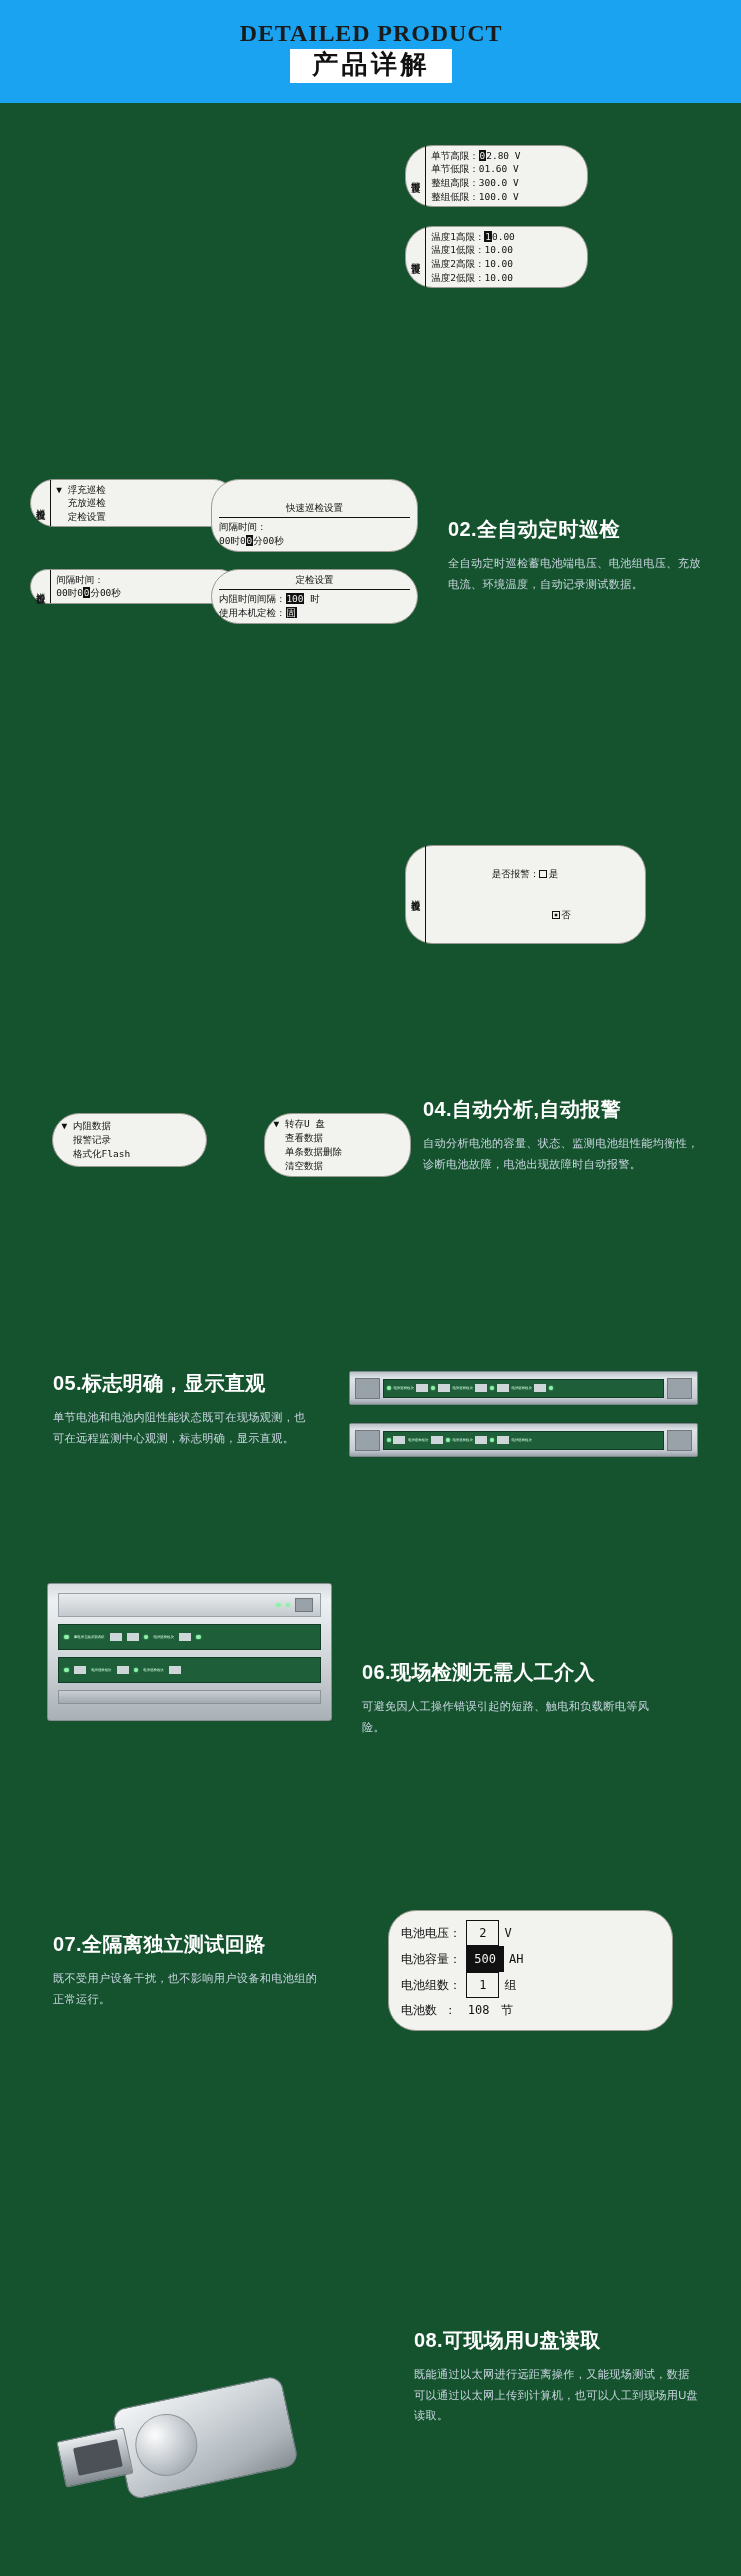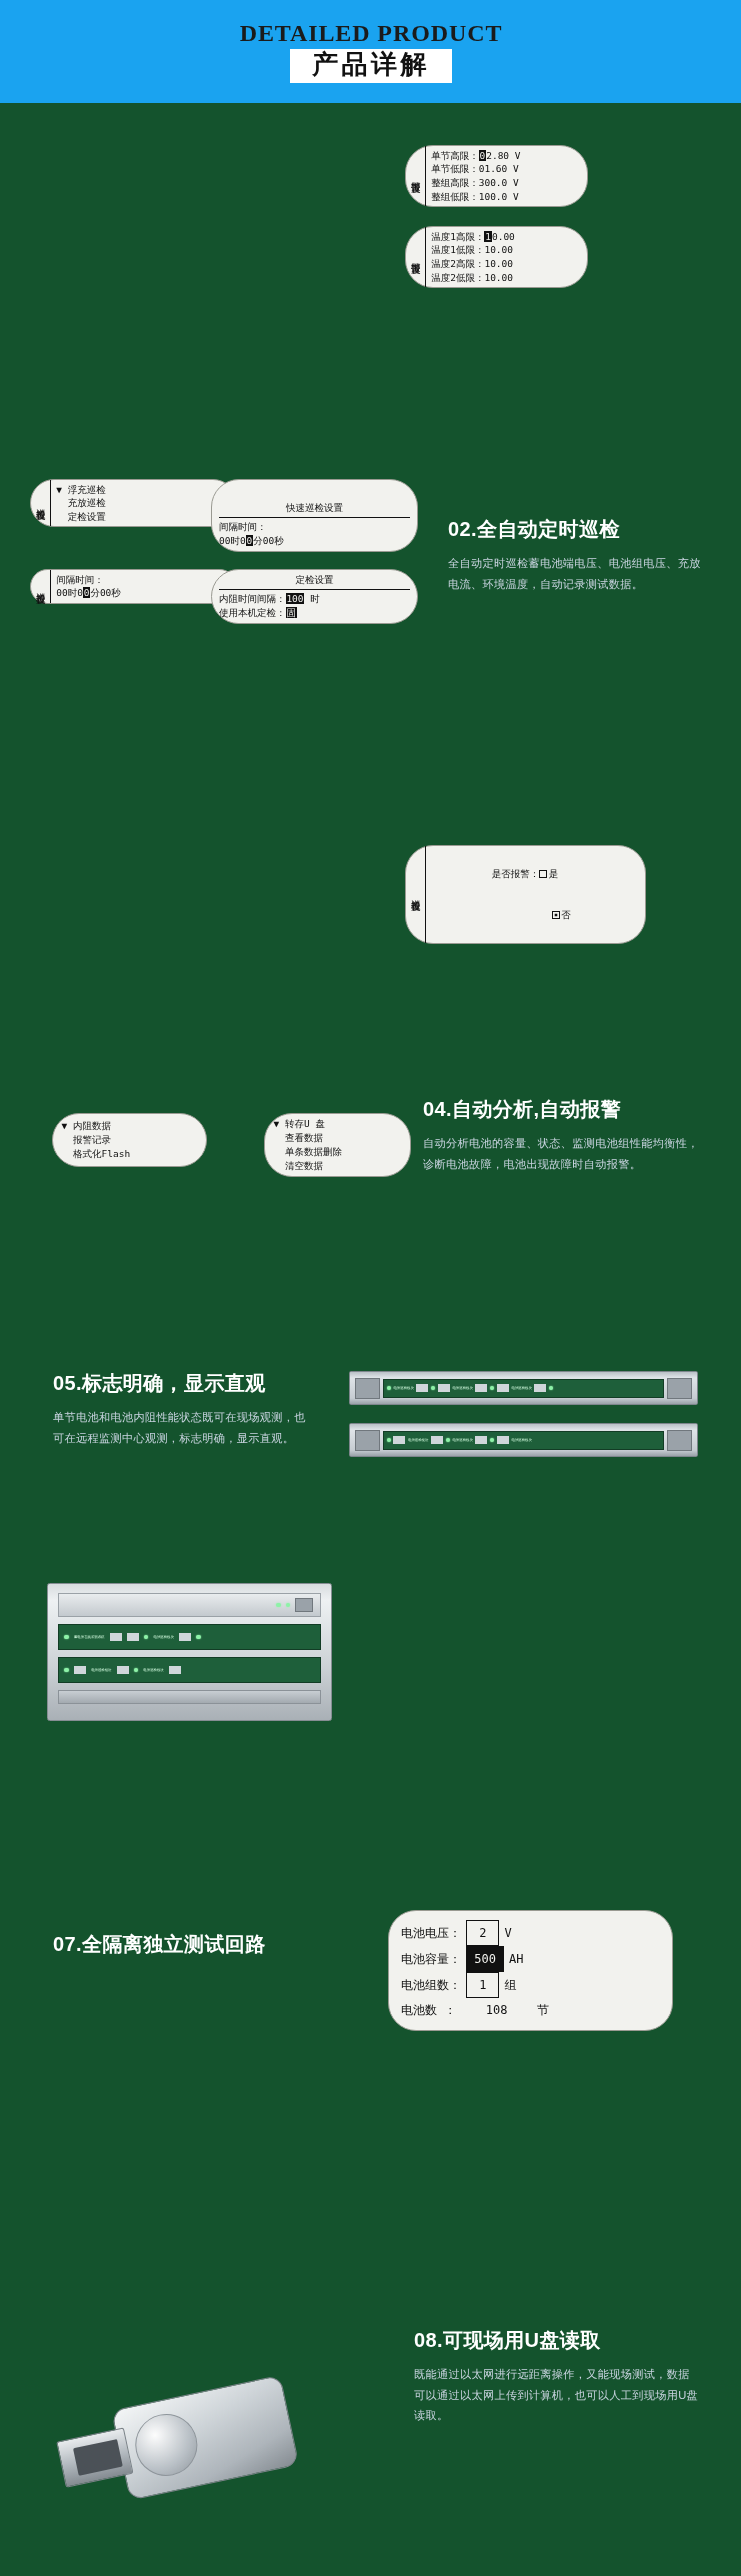--- a/index.html
+++ b/index.html
@@ -471,43 +471,48 @@
       <span class="dev-chip"></span>
       <span class="dev-lbl">电池巡检模块</span>
       <span class="dev-chip"></span>
       <span class="dev-led"></span>
       <span class="dev-lbl">电池巡检模块</span>
       <span class="dev-chip"></span>
     </div>
     <div class="chassis-foot"></div>
   </div>
 
+  <div class="block" id="block-06">
+    <h2 class="title">06.现场检测无需人工介入</h2>
+    <p class="desc">可避免因人工操作错误引起的短路、触电和负载断电等风险。</p>
+  </div>
 
   <div class="block" id="block-07">
     <h2 class="title">07.全隔离独立测试回路</h2>
+    <p class="desc">既不受用户设备干扰，也不影响用户设备和电池组的正常运行。</p>
   </div>
 
   <div class="lcd block" id="screen-battery">
     <div class="lcd-lines" style="padding:8.6px 12px;">
       <div style="display:flex;align-items:center;gap:5.2px;font-size:12px;line-height:2.0;">
         <span>电池电压：</span>
         <span style="border:0.9px solid #111;padding:0 12px;">2</span>
         <span>V</span>
       </div>
       <div style="display:flex;align-items:center;gap:5.2px;font-size:12px;line-height:2.0;">
         <span>电池容量：</span>
         <span class="hl" style="border:0.9px solid #111;padding:0 7px;">500</span>
         <span>AH</span>
       </div>
       <div style="display:flex;align-items:center;gap:5.2px;font-size:12px;line-height:2.0;">
         <span>电池组数：</span>
         <span style="border:0.9px solid #111;padding:0 12px;">1</span>
         <span>组</span>
       </div>
-      <div style="display:flex;align-items:center;gap:21px;font-size:12px;line-height:2.0;">
+      <div style="display:flex;align-items:center;gap:3px;font-size:12px;line-height:2.0;">
         <span>电池数 ：</span>
         <span style="padding:0 8.6px;">108</span>
         <span>节</span>
       </div>
     </div>
   </div>
 
   <div class="usb" id="usb-img">
     <div class="usb-body"></div>
     <div class="usb-cap"></div>

